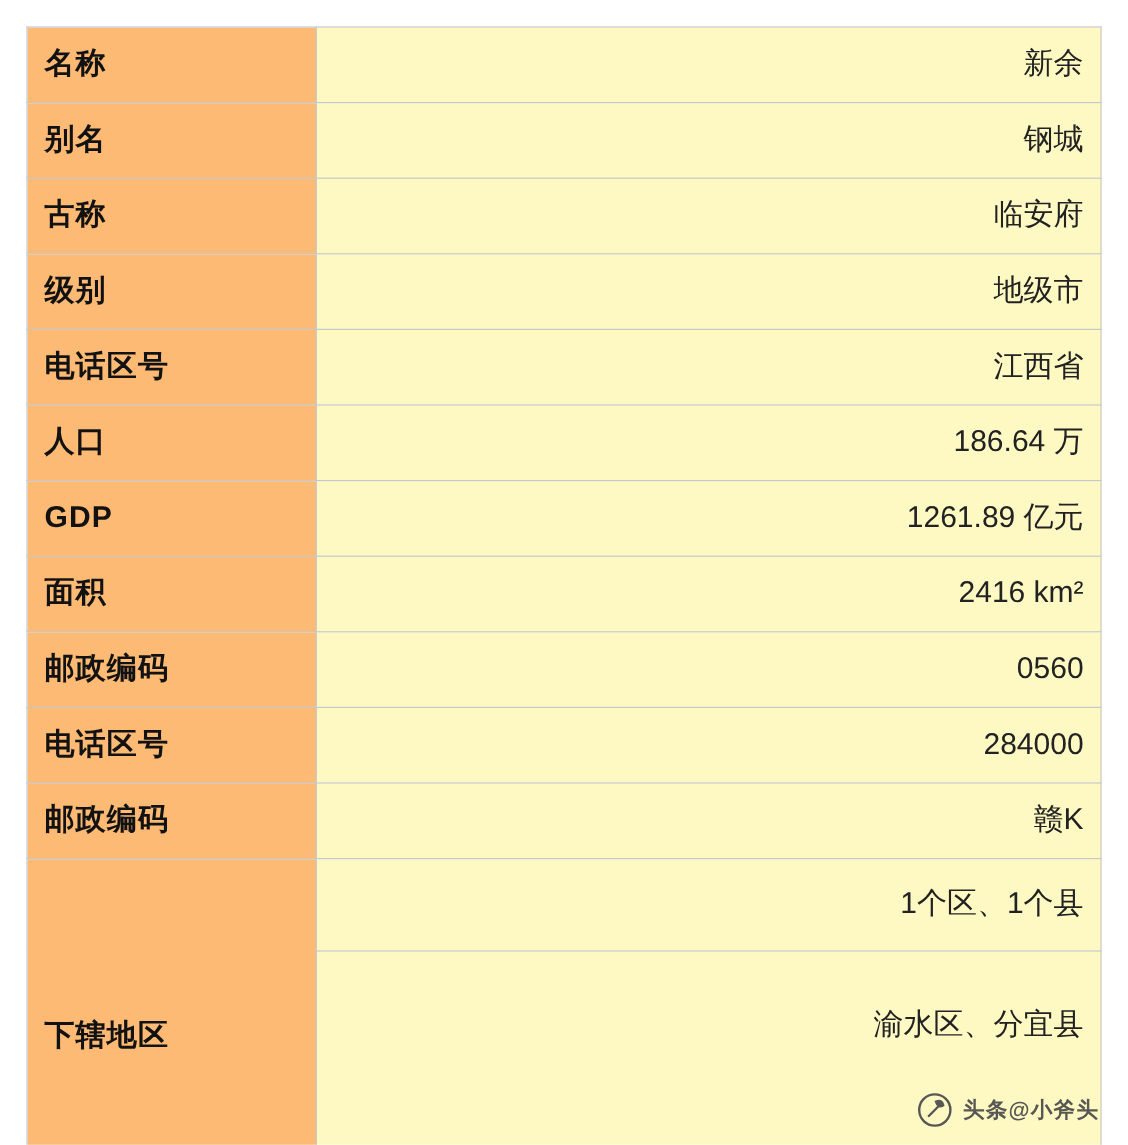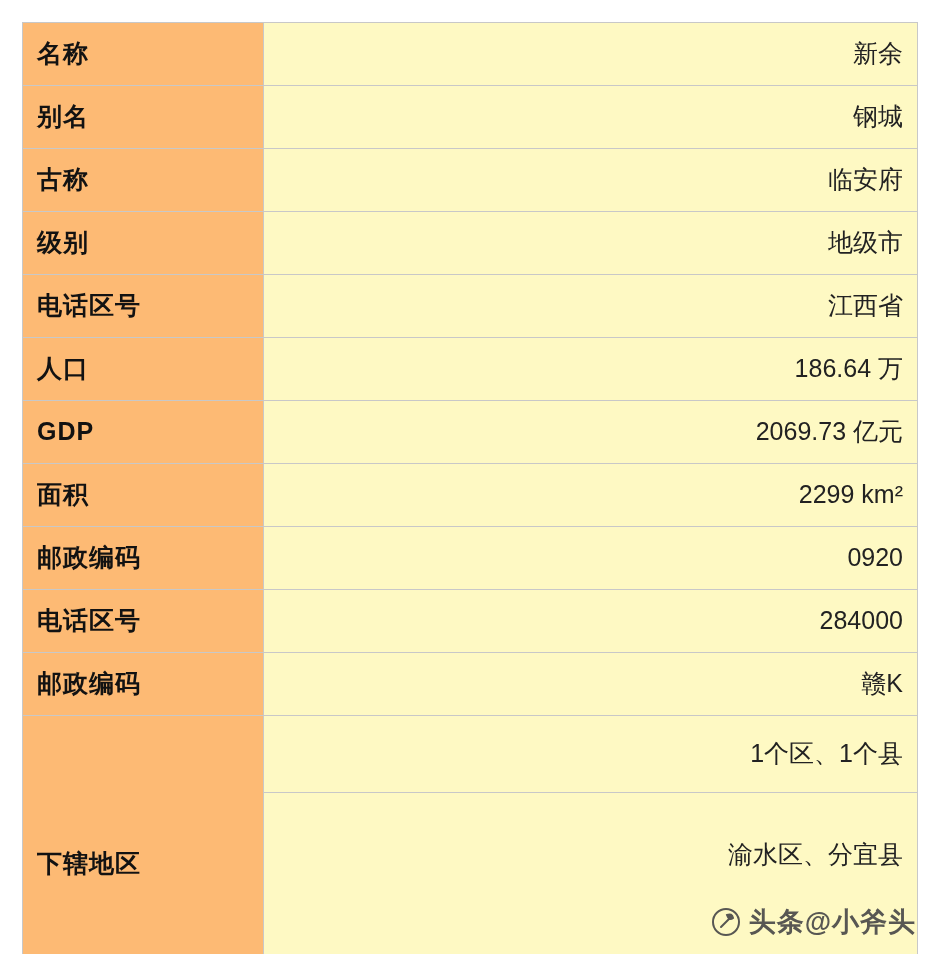--- a/index.html
+++ b/index.html
@@ -63,21 +63,21 @@
     padding-top: 46px;
   }
   .watermark {
     position: absolute;
     right: 24px;
     bottom: 14px;
     display: flex;
     align-items: center;
     gap: 8px;
     color: #4a4a4a;
-    font-size: 27px;
+    font-size: 18px;
     font-weight: bold;
     letter-spacing: 1px;
     opacity: 0.92;
   }
   .watermark .logo-mark {
     display: inline-block;
     width: 30px;
     height: 30px;
     position: relative;
   }
@@ -108,29 +108,29 @@
       <tr>
         <td class="label-cell">电话区号</td>
         <td class="value-cell">江西省</td>
       </tr>
       <tr>
         <td class="label-cell">人口</td>
         <td class="value-cell">186.64 万</td>
       </tr>
       <tr>
         <td class="label-cell">GDP</td>
-        <td class="value-cell">2069.73 亿元</td>
+        <td class="value-cell">1261.89 亿元</td>
       </tr>
       <tr>
         <td class="label-cell">面积</td>
-        <td class="value-cell">2299 km²</td>
+        <td class="value-cell">2416 km²</td>
       </tr>
       <tr>
         <td class="label-cell">邮政编码</td>
-        <td class="value-cell">0920</td>
+        <td class="value-cell">0560</td>
       </tr>
       <tr>
         <td class="label-cell">电话区号</td>
         <td class="value-cell">284000</td>
       </tr>
       <tr>
         <td class="label-cell">邮政编码</td>
         <td class="value-cell">赣K</td>
       </tr>
       <tr>

